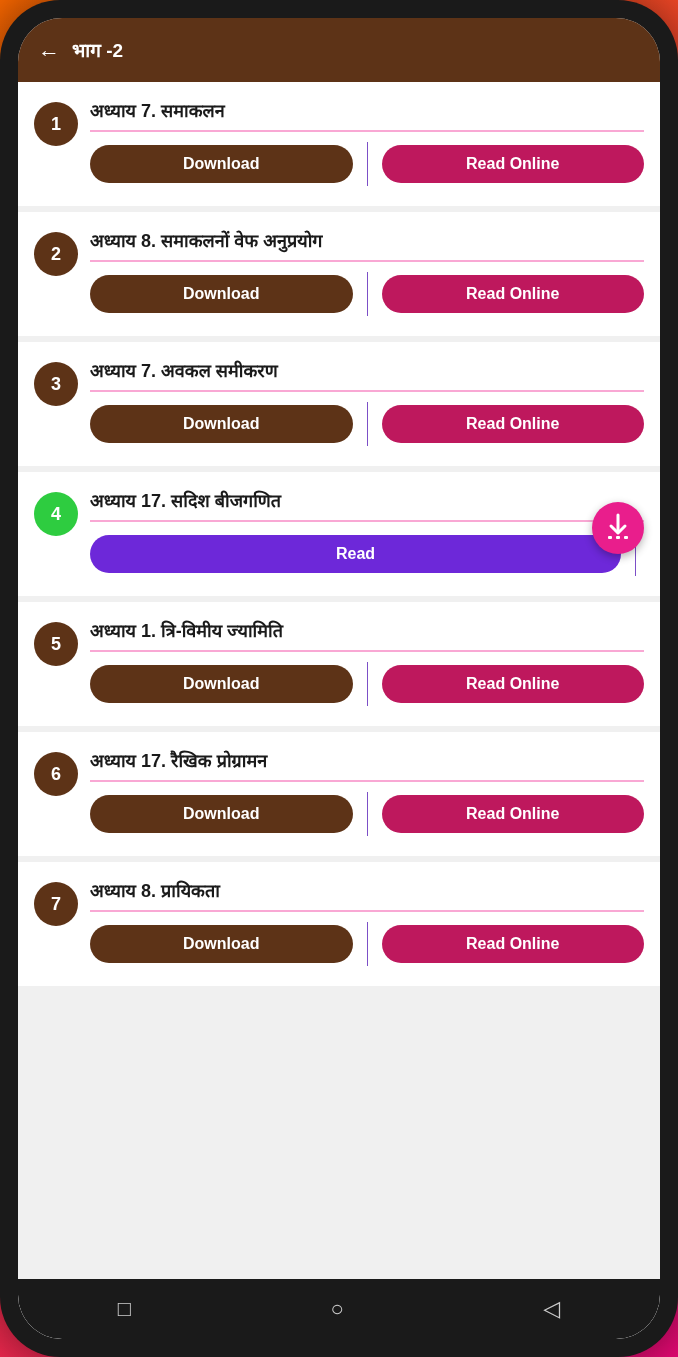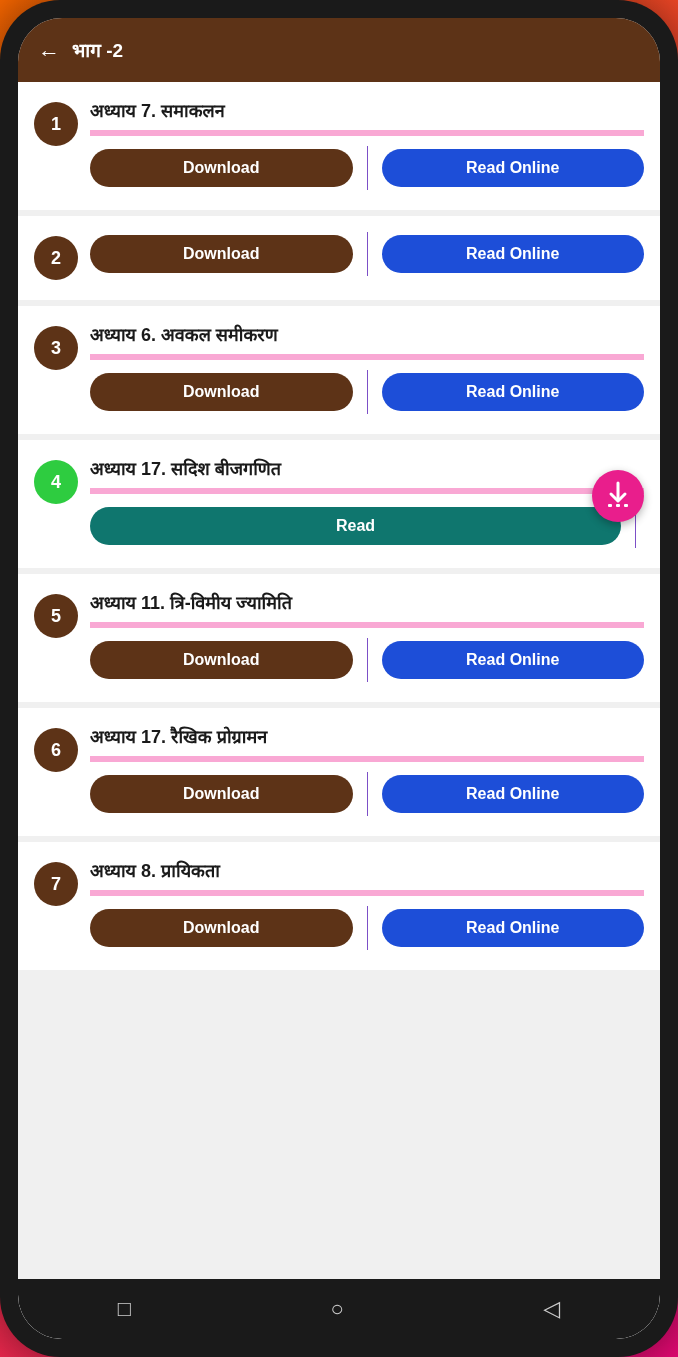--- a/index.html
+++ b/index.html
@@ -81,44 +81,44 @@
       background: #2ecc40;
     }
     .chapter-info {
       flex: 1;
     }
     .chapter-title {
       font-size: 18px;
       font-weight: bold;
       color: #1a1a1a;
       margin-bottom: 10px;
-      border-bottom: 6px solid #f9a8d4;
+      border-bottom: 2px solid #f9a8d4;
       padding-bottom: 8px;
     }
     .chapter-buttons {
       display: flex;
       align-items: center;
       gap: 6px;
     }
     .btn-download {
       background: #5d3317;
       color: white;
       border: none;
       border-radius: 30px;
       padding: 10px 24px;
       font-size: 16px;
       font-weight: bold;
       cursor: pointer;
       flex: 1;
     }
     .btn-download.green {
-      background: #0f766e;
+      background: #6d28d9;
     }
     .btn-read-online {
-      background: #1d4ed8;
+      background: #be185d;
       color: white;
       border: none;
       border-radius: 30px;
       padding: 10px 24px;
       font-size: 16px;
       font-weight: bold;
       cursor: pointer;
       flex: 1;
     }
     .divider-vertical {
@@ -185,34 +185,35 @@
             <button class="btn-read-online">Read Online</button>
           </div>
         </div>
       </div>
 
       <div class="chapter-card">
         <div class="chapter-number">
           <span>2</span>
         </div>
         <div class="chapter-info">
+          <div class="chapter-title">अध्याय 8.  समाकलनों वेफ अनुप्रयोग</div>
           <div class="chapter-buttons">
             <button class="btn-download">Download</button>
             <div class="divider-vertical"></div>
             <button class="btn-read-online">Read Online</button>
           </div>
         </div>
       </div>
 
       <div class="chapter-card">
         <div class="chapter-number">
           <span>3</span>
         </div>
         <div class="chapter-info">
-          <div class="chapter-title">अध्याय 6.  अवकल समीकरण</div>
+          <div class="chapter-title">अध्याय 7.  अवकल समीकरण</div>
           <div class="chapter-buttons">
             <button class="btn-download">Download</button>
             <div class="divider-vertical"></div>
             <button class="btn-read-online">Read Online</button>
           </div>
         </div>
       </div>
 
       <div class="chapter-card" style="position:relative;">
         <div class="chapter-number green">
@@ -234,21 +235,21 @@
       <rect x="19" y="23" width="4" height="3" rx="1" fill="white"></rect>
     </svg>
           </div>
       </div>
 
       <div class="chapter-card">
         <div class="chapter-number">
           <span>5</span>
         </div>
         <div class="chapter-info">
-          <div class="chapter-title">अध्याय 11.  त्रि-विमीय ज्यामिति</div>
+          <div class="chapter-title">अध्याय 1.  त्रि-विमीय ज्यामिति</div>
           <div class="chapter-buttons">
             <button class="btn-download">Download</button>
             <div class="divider-vertical"></div>
             <button class="btn-read-online">Read Online</button>
           </div>
         </div>
       </div>
 
       <div class="chapter-card">
         <div class="chapter-number">

